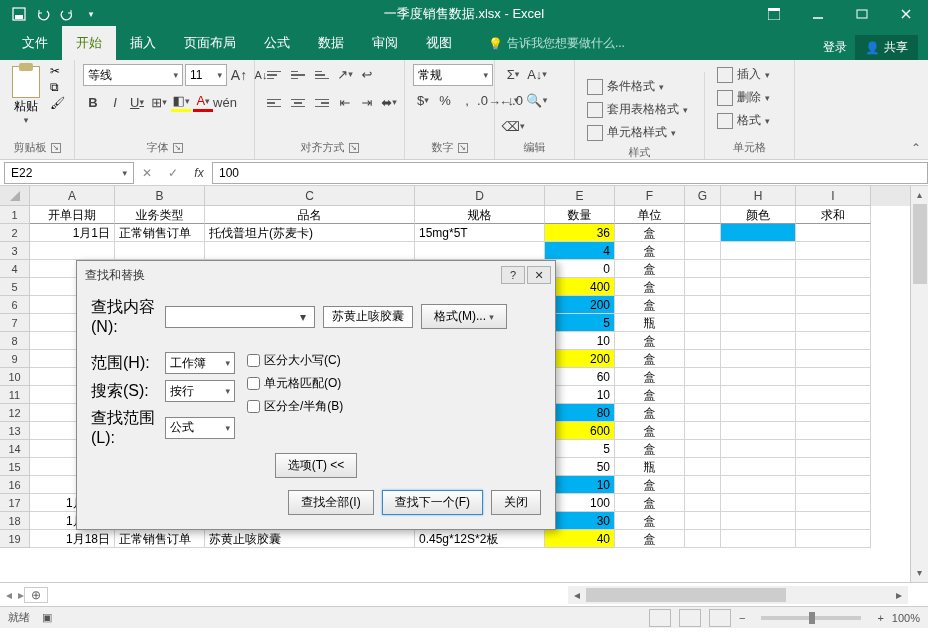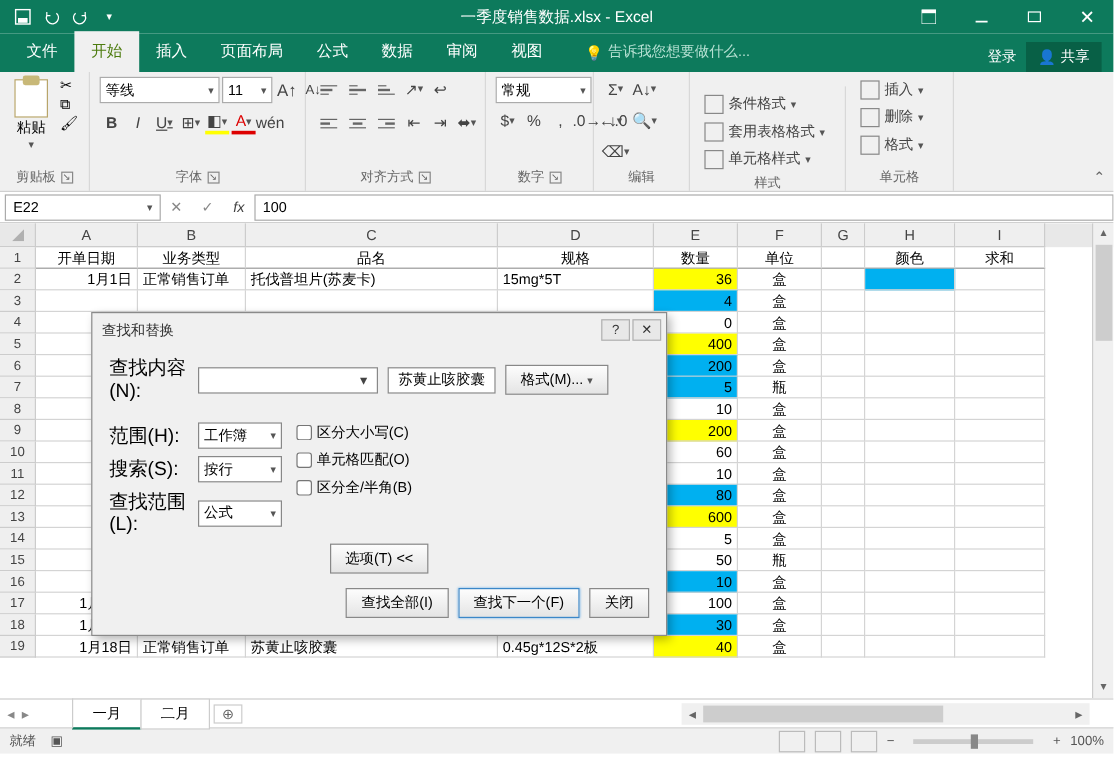--- a/index.html
+++ b/index.html
@@ -645,24 +645,20 @@
     <div class="vsb-thumb"></div>
     <div class="vsb-btn" style="position:absolute;bottom:0;width:100%;">▾</div>
   </div>
 </div>
 
 <div class="sheet-tabs">
   <div class="sheet-nav">
     <span>◂</span>
     <span>▸</span>
   </div>
-  <div id="sheet-tabs-inner" style="display:flex; margin-left:40px;">
-      <div class="sheet-tab active">一月</div>
-      <div class="sheet-tab">二月</div>
-    </div>
   <div class="sheet-add">⊕</div>
   <div class="hsb">
     <div class="hsb-btn">◂</div>
     <div class="hsb-track">
         <div class="hsb-thumb"></div>
       </div>
     <div class="hsb-btn">▸</div>
   </div>
 </div>
 

